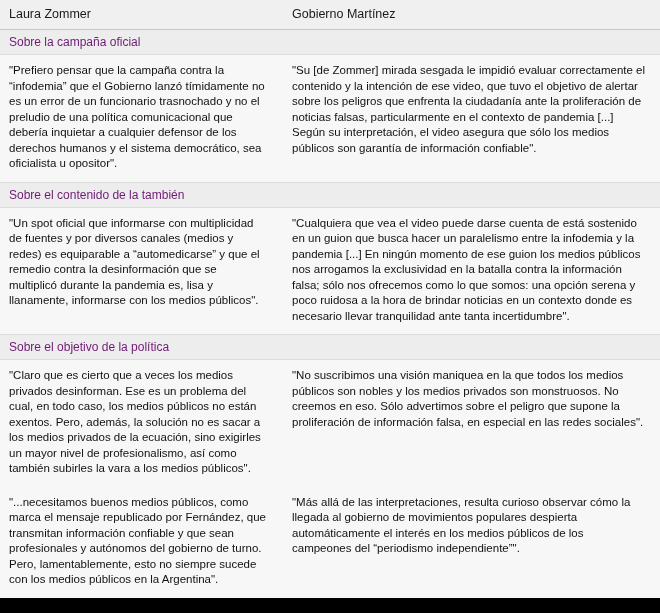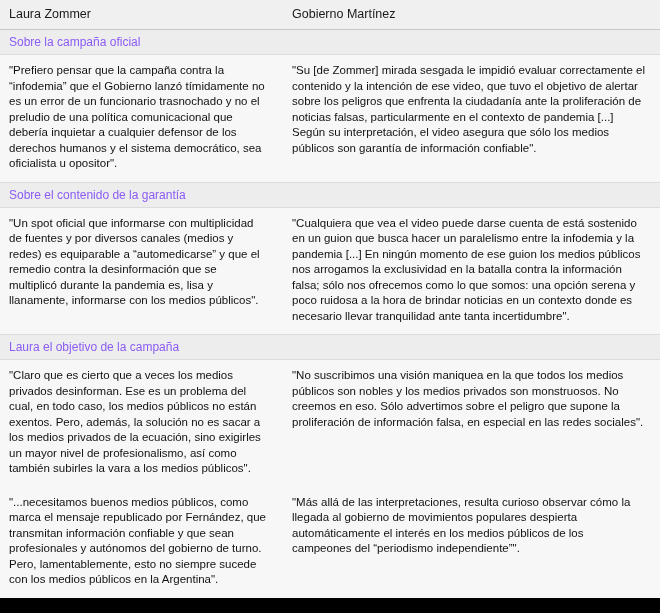--- a/index.html
+++ b/index.html
@@ -51,21 +51,21 @@
     width: 377px;
   }
   .section-row td {
     background: #ededed;
     border-top: 1px solid #dcdcdc;
     border-bottom: 1px solid #dcdcdc;
   }
   .section-title {
     padding: 5px 9px 5px 9px;
     font-size: 12px;
-    color: #8b5cf6;
+    color: #701a75;
   }
   .quote {
     padding: 8px 9px 10px 9px;
     font-size: 11.5px;
     line-height: 15.5px;
     color: #111111;
     text-align: left;
     background: #f7f7f7;
   }
   .quote.right {
@@ -106,36 +106,36 @@
           <div class="quote">"Prefiero pensar que la campaña contra la “infodemia” que el Gobierno lanzó tímidamente no es un error de un funcionario trasnochado y no el preludio de una política comunicacional que debería inquietar a cualquier defensor de los derechos humanos y el sistema democrático, sea oficialista u opositor".</div>
         </td>
         <td class="gapcell"></td>
         <td>
           <div class="quote right">"Su [de Zommer] mirada sesgada le impidió evaluar correctamente el contenido y la intención de ese video, que tuvo el objetivo de alertar sobre los peligros que enfrenta la ciudadanía ante la proliferación de noticias falsas, particularmente en el contexto de pandemia [...] Según su interpretación, el video asegura que sólo los medios públicos son garantía de información confiable".</div>
         </td>
       </tr>
 
       <tr class="section-row">
         <td colspan="3">
-          <div class="section-title">Sobre el contenido de la garantía</div>
+          <div class="section-title">Sobre el contenido de la también</div>
         </td>
       </tr>
       <tr>
         <td>
           <div class="quote">"Un spot oficial que informarse con multiplicidad de fuentes y por diversos canales (medios y redes) es equiparable a “automedicarse” y que el remedio contra la desinformación que se multiplicó durante la pandemia es, lisa y llanamente, informarse con los medios públicos".</div>
         </td>
         <td class="gapcell"></td>
         <td>
           <div class="quote right">"Cualquiera que vea el video puede darse cuenta de está sostenido en un guion que busca hacer un paralelismo entre la infodemia y la pandemia [...] En ningún momento de ese guion los medios públicos nos arrogamos la exclusividad en la batalla contra la información falsa; sólo nos ofrecemos como lo que somos: una opción serena y poco ruidosa a la hora de brindar noticias en un contexto donde es necesario llevar tranquilidad ante tanta incertidumbre".</div>
         </td>
       </tr>
 
       <tr class="section-row">
         <td colspan="3">
-          <div class="section-title">Laura el objetivo de la campaña</div>
+          <div class="section-title">Sobre el objetivo de la política</div>
         </td>
       </tr>
       <tr>
         <td>
           <div class="quote">"Claro que es cierto que a veces los medios privados desinforman. Ese es un problema del cual, en todo caso, los medios públicos no están exentos. Pero, además, la solución no es sacar a los medios privados de la ecuación, sino exigirles un mayor nivel de profesionalismo, así como también subirles la vara a los medios públicos".</div>
         </td>
         <td class="gapcell"></td>
         <td>
           <div class="quote right">"No suscribimos una visión maniquea en la que todos los medios públicos son nobles y los medios privados son monstruosos. No creemos en eso. Sólo advertimos sobre el peligro que supone la proliferación de información falsa, en especial en las redes sociales".</div>
         </td>

